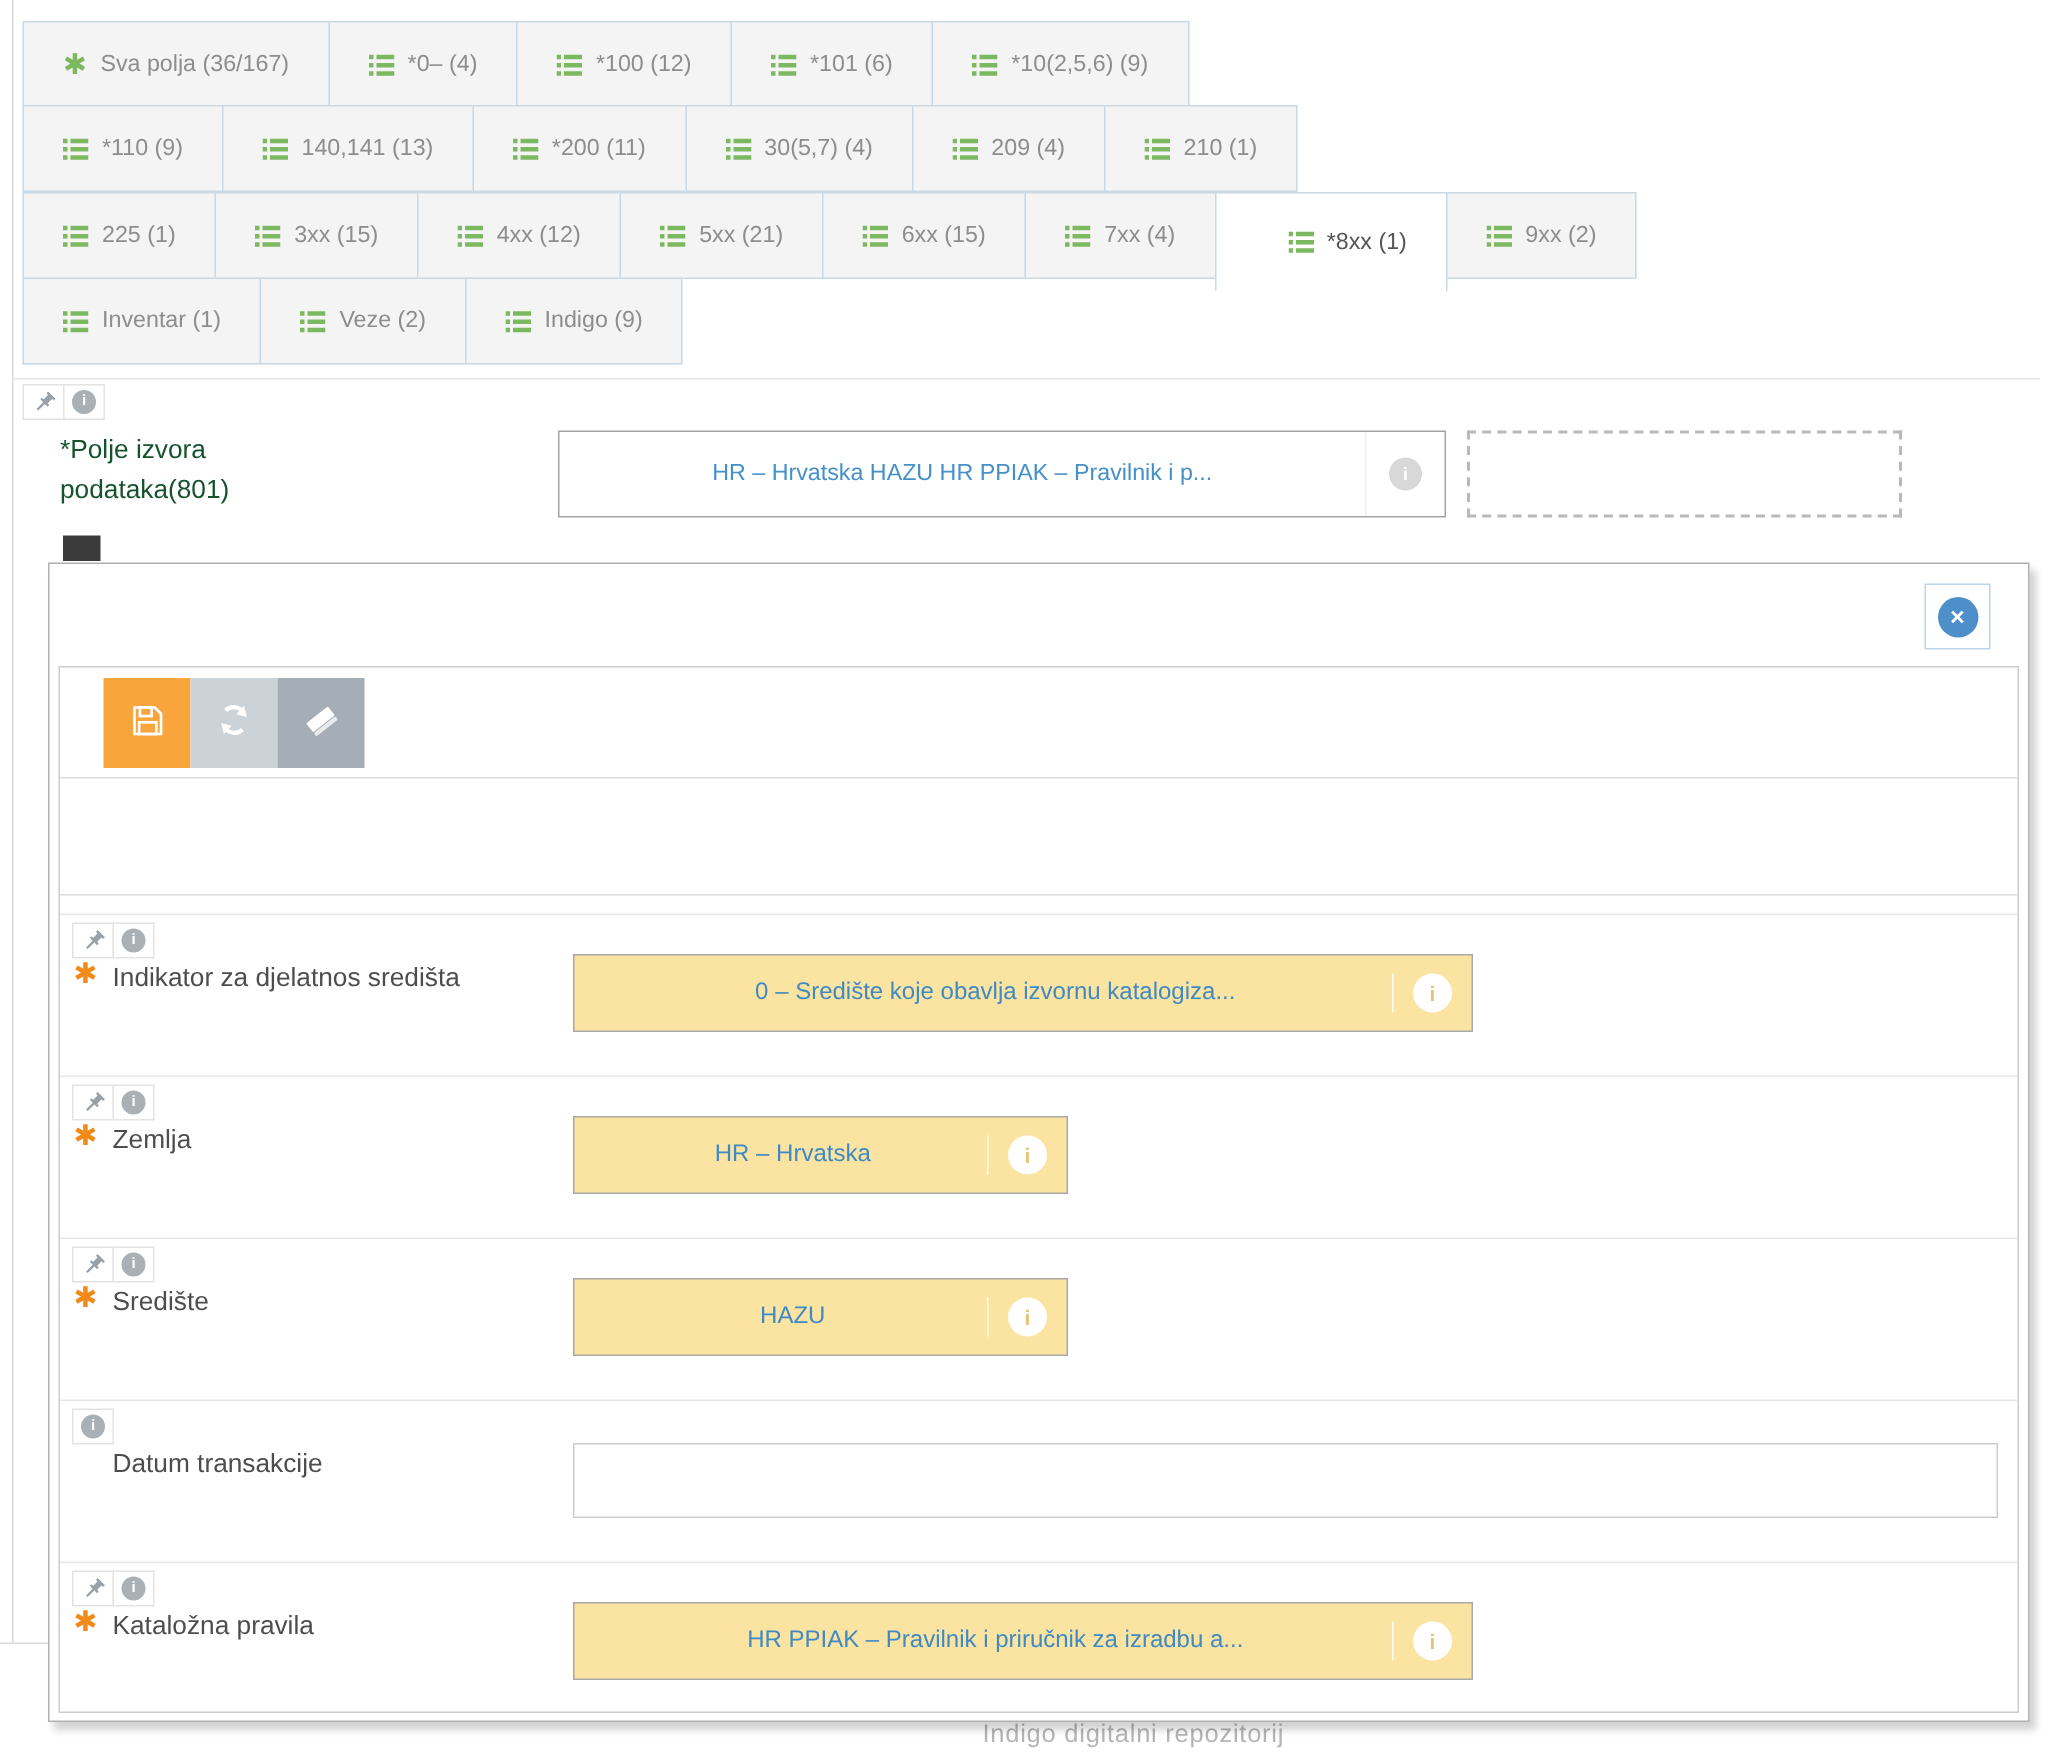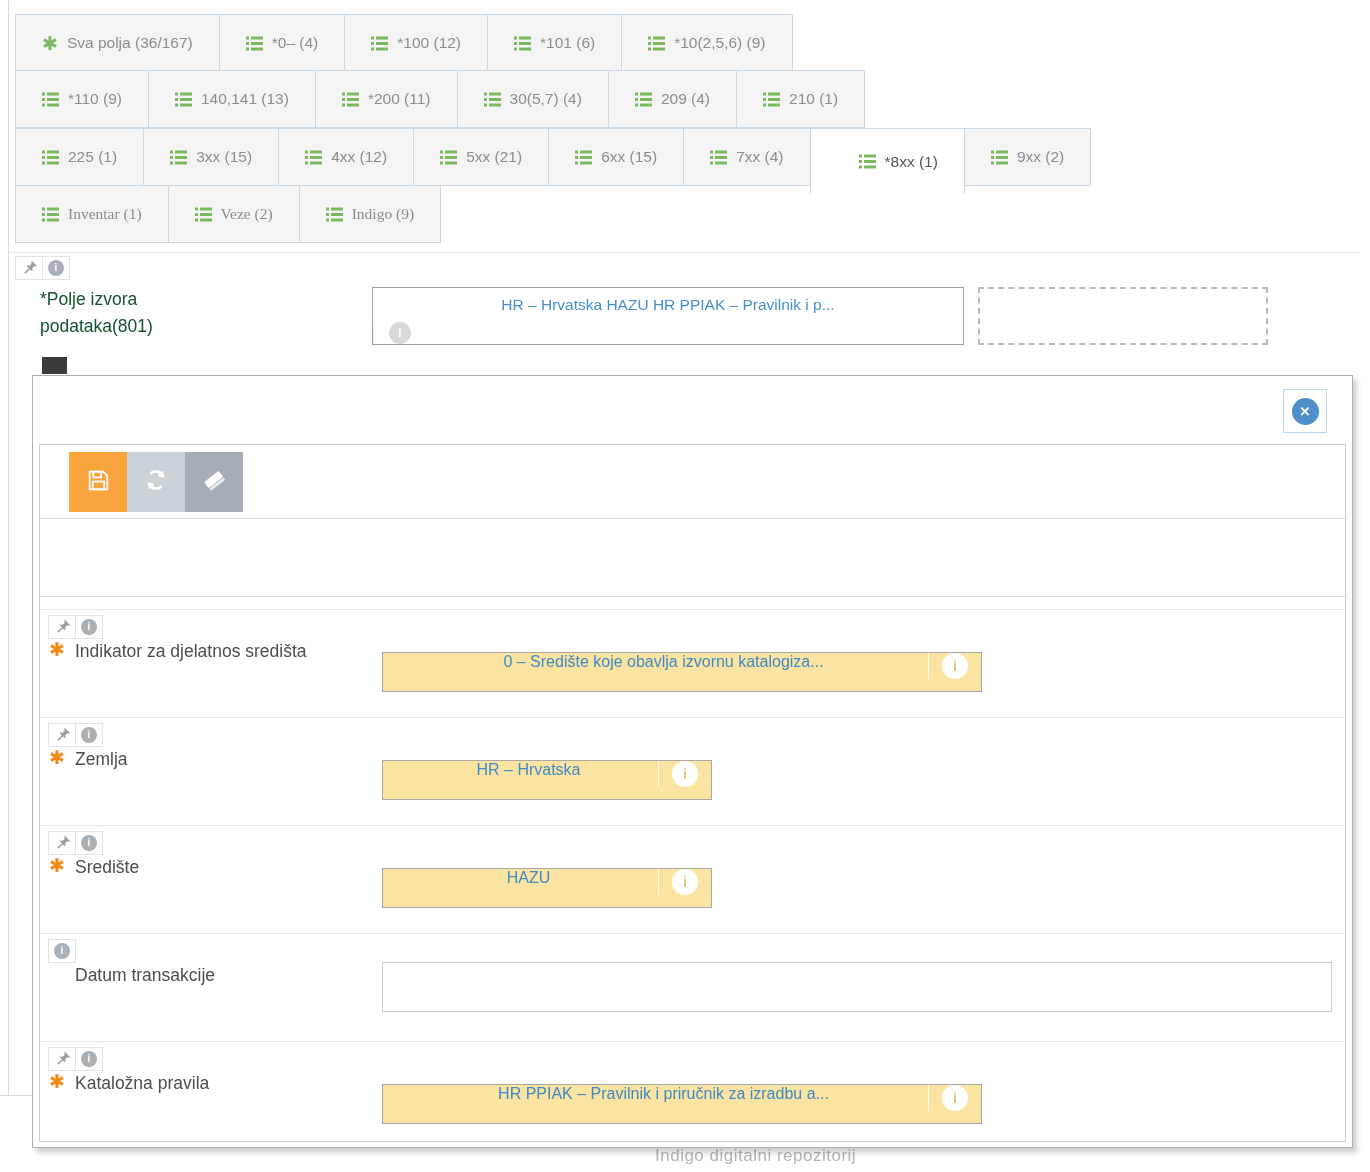--- a/index.html
+++ b/index.html
@@ -20,21 +20,21 @@
   .icon-pair{position:absolute;display:flex;}
   .icon-cell{width:26px;height:22px;border:1px solid #e3e3e3;background:#fff;margin-right:-1px;
              display:flex;align-items:center;justify-content:center;cursor:pointer;}
   .mini-info{width:16px;height:16px;border-radius:50%;background:#a9b0b6;color:#fff;
              font-size:10px;font-weight:bold;line-height:16px;text-align:center;}
 
   
   .src-label{position:absolute;left:40px;top:286px;width:160px;font-size:17.5px;
              color:#14532d;line-height:1.55;}
   .src-value{position:absolute;left:372px;top:287px;width:592px;height:58px;box-sizing:border-box;
-             border:1px solid #a3a3a3;background:#fff;display:flex;align-items:stretch;cursor:pointer;flex-direction:column;}
+             border:1px solid #a3a3a3;background:#fff;display:flex;align-items:stretch;cursor:pointer;}
   .src-value .txt{flex:1;display:flex;align-items:center;justify-content:center;
                   color:#4590c8;font-size:15.5px;white-space:nowrap;overflow:hidden;}
   .src-value .info-zone{width:52px;border-left:1px solid #ededed;display:flex;
                         align-items:center;justify-content:center;cursor:pointer;}
   .gray-circ{width:22px;height:22px;border-radius:50%;background:#d8d8d8;color:#fff;
              font-size:12px;font-weight:bold;line-height:22px;text-align:center;}
   .dashed-box{position:absolute;left:978px;top:287px;width:290px;height:58px;box-sizing:border-box;
               border:2px dashed #b9b9b9;background:#fff;cursor:pointer;}
   .drag-handle{position:absolute;left:42px;top:357px;width:25px;height:17px;background:#3b3b3b;cursor:pointer;}
 
@@ -56,22 +56,22 @@
   .tb-eraser{background:#a5aeb6;}
   .empty-strip{height:77px;border-bottom:1px solid #ddd;}
   .thin-strip{height:12px;border-bottom:1px solid #e7e7e7;}
 
   .field-row{position:relative;height:107px;border-bottom:1px solid #e7e7e7;}
   .field-row.last{height:104px;border-bottom:none;}
   .field-row .icon-pair{left:8px;top:5px;}
   .req{position:absolute;left:9px;top:30px;color:#f28a18;font-size:19px;line-height:1;}
   .f-label{position:absolute;left:35px;top:28px;width:240px;font-size:17.5px;
            color:#4d4d4d;line-height:1.5;}
-  .f-value{position:absolute;left:342px;top:42px;height:40px;box-sizing:border-box;
-           background:#fbe3a2;border:1px solid #a8a8a8;display:flex;align-items:flex-start;cursor:pointer;}
+  .f-value{position:absolute;left:342px;top:26px;height:52px;box-sizing:border-box;
+           background:#fbe3a2;border:1px solid #a8a8a8;display:flex;align-items:center;cursor:pointer;}
   .f-value .lrule{width:1px;background:rgba(255,255,255,.85);margin:2px 0 2px 15px;}
   .f-value .txt{flex:1;display:flex;align-items:center;justify-content:center;
                 color:#3f8ac2;font-size:16px;white-space:nowrap;overflow:hidden;padding:0 6px;}
   .f-value .info-zone{width:52px;border-left:1px solid rgba(255,255,255,.85);
                       display:flex;align-items:center;justify-content:center;cursor:pointer;}
   .yellow-info{width:26px;height:26px;border-radius:50%;background:#fff;color:#e7c377;
                font-weight:bold;font-size:14px;display:flex;align-items:center;justify-content:center;}
   .w600{width:600px;} .w330{width:330px;}
   .f-input{position:absolute;left:342px;top:28px;width:950px;height:50px;box-sizing:border-box;
            border:1px solid #ccc;font-size:16px;padding:0 10px;color:#555;
@@ -364,21 +364,21 @@
               <rect x="0" y="6" width="3" height="3"></rect>
               <rect x="5" y="6" width="12" height="3"></rect>
               <rect x="0" y="11.5" width="3" height="3"></rect>
               <rect x="5" y="11.5" width="12" height="3"></rect>
             </g>
           </svg>
         </span>
         <span>9xx (2)</span>
       </div>
     </div>
-  <div class="tab-row" style="top:185px;font-family:Liberation Serif, serif;">
+  <div class="tab-row" style="top:185px;">
       <div class="tab">
         <span class="tab-icon">
           <svg width="17" height="15" viewBox="0 0 17 15">
             <g fill="#7cb85f">
               <rect x="0" y="0.5" width="3" height="3"></rect>
               <rect x="5" y="0.5" width="12" height="3"></rect>
               <rect x="0" y="6" width="3" height="3"></rect>
               <rect x="5" y="6" width="12" height="3"></rect>
               <rect x="0" y="11.5" width="3" height="3"></rect>
               <rect x="5" y="11.5" width="12" height="3"></rect>

